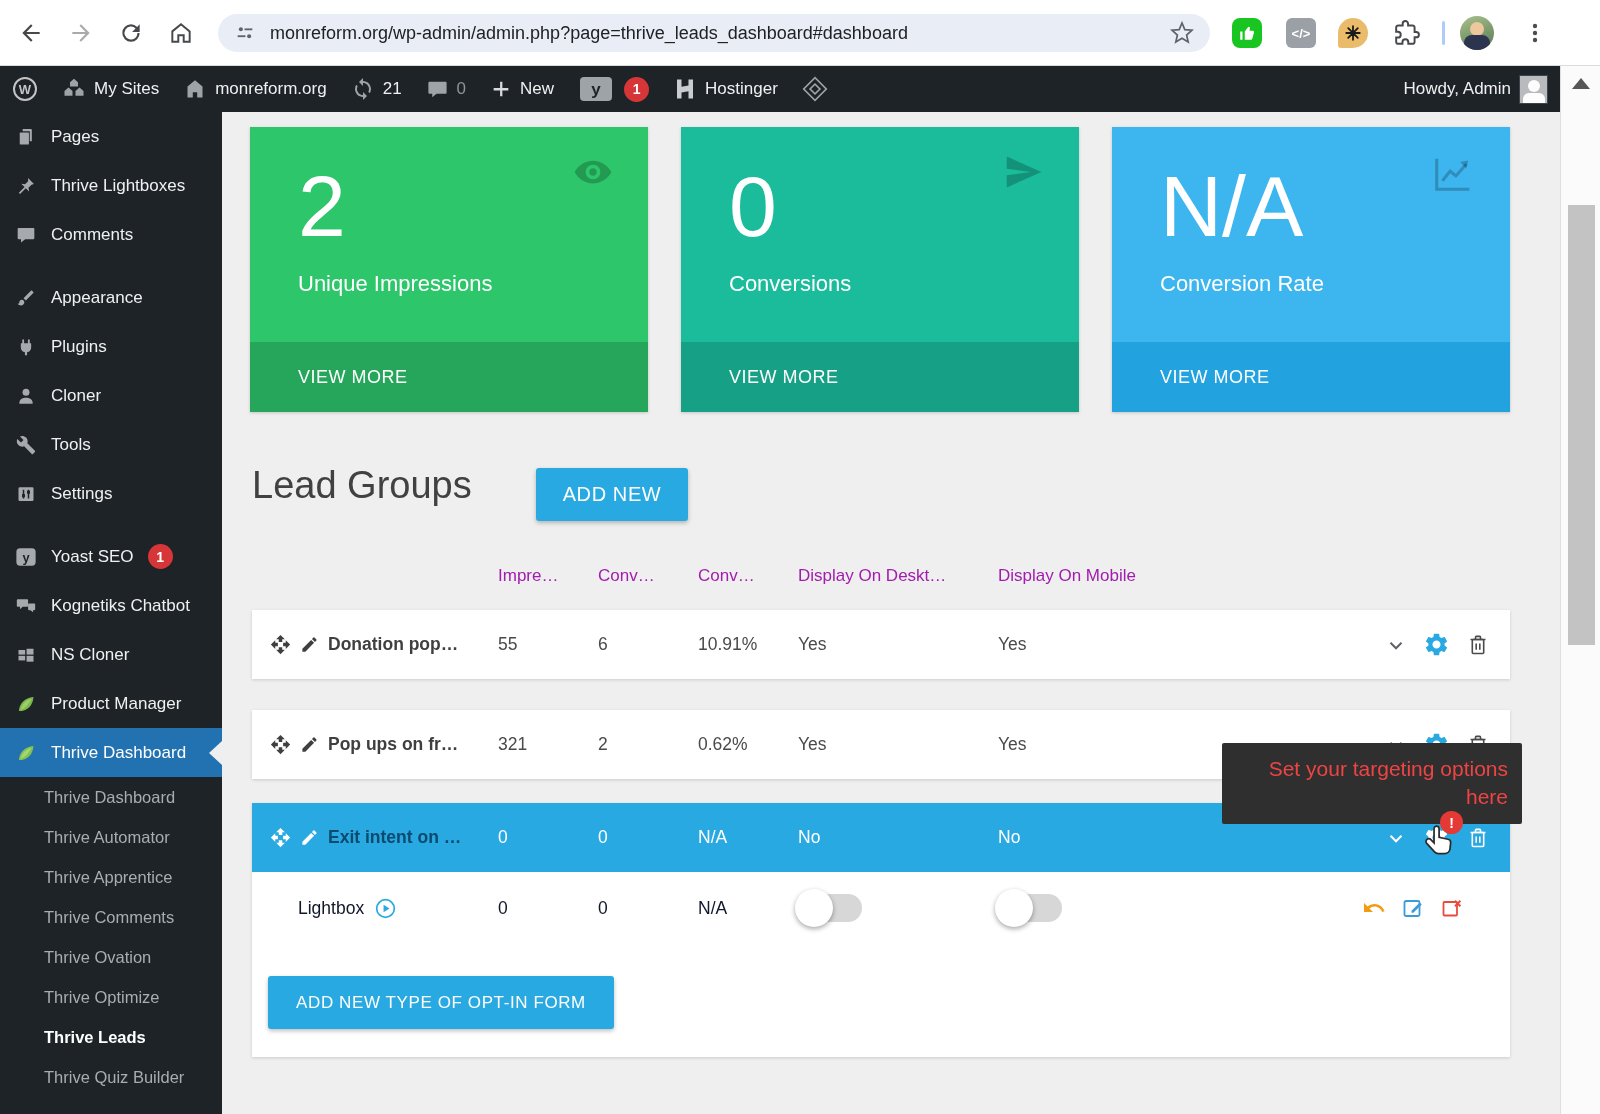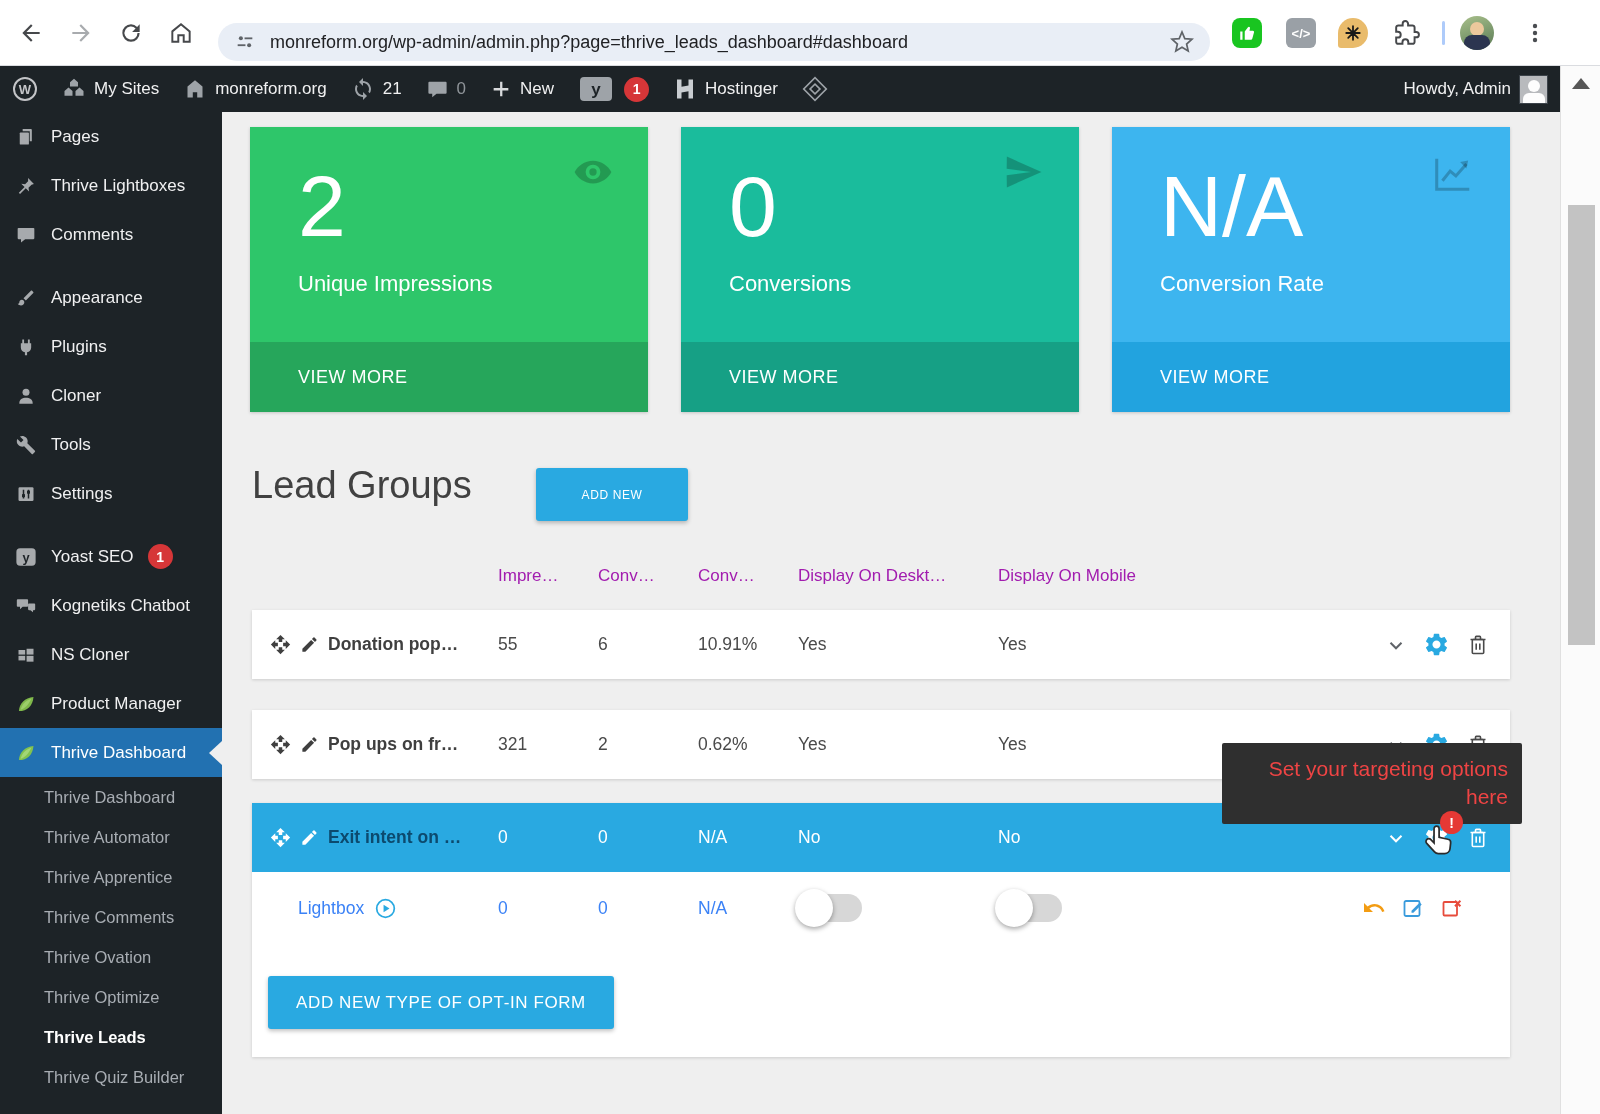--- a/index.html
+++ b/index.html
@@ -3,21 +3,21 @@
 <meta charset="utf-8">
 <style>
   * { margin:0; padding:0; box-sizing:border-box; }
   html,body { width:1600px; height:1114px; overflow:hidden; }
   body { font-family:"Liberation Sans","DejaVu Sans",sans-serif; }
   .screen { position:relative; width:1600px; height:1114px; background:#efefef; overflow:hidden; }
 
   
   .browser { position:absolute; left:0; top:0; width:1600px; height:66px; background:#ffffff; border-bottom:1px solid #dadce0; z-index:100; }
   .nav-ico { position:absolute; top:18px; width:30px; height:30px; display:flex; align-items:center; justify-content:center; cursor:pointer; }
-  .omnibox { position:absolute; left:218px; top:23px; width:992px; height:38px; border-radius:19px; background:#e9eef6; display:flex; align-items:center; padding:0 16px; gap:14px; }
+  .omnibox { position:absolute; left:218px; top:14px; width:992px; height:38px; border-radius:19px; background:#e9eef6; display:flex; align-items:center; padding:0 16px; gap:14px; }
   .url-text { font-size:18px; color:#202124; flex:1; white-space:nowrap; overflow:hidden; }
   .ext-ico { position:absolute; top:16px; width:34px; height:34px; display:flex; align-items:center; justify-content:center; cursor:pointer; }
   .ext-badge-green { width:30px; height:30px; border-radius:8px; background:#19c520; display:flex; align-items:center; justify-content:center; }
   .ext-badge-gray { width:30px; height:30px; border-radius:6px; background:#9aa0a6; display:flex; align-items:center; justify-content:center; color:#fff; font-size:13px; font-weight:bold; }
   .ext-badge-tan { width:30px; height:30px; border-radius:50% 50% 50% 10%; background:#e9bb6b; display:flex; align-items:center; justify-content:center; }
   .profile-divider { position:absolute; left:1442px; top:21px; width:3px; height:24px; background:#aecbfa; border-radius:2px; }
   .avatar-photo { position:absolute; left:1460px; top:16px; width:34px; height:34px; border-radius:50%; background:linear-gradient(160deg,#a9c08b 0%,#77956a 60%,#5d7a55 100%); overflow:hidden; cursor:pointer; }
   .avatar-photo .head { position:absolute; left:10px; top:6px; width:14px; height:14px; border-radius:50%; background:#ecc89c; }
   .avatar-photo .body { position:absolute; left:4px; top:19px; width:26px; height:16px; border-radius:8px 8px 0 0; background:#2c3550; }
   .avatar-photo .collar { position:absolute; left:14px; top:19px; width:6px; height:8px; background:#f4f4f4; clip-path:polygon(0 0,100% 0,50% 100%); }
@@ -48,21 +48,21 @@
 
   .card { position:absolute; top:15px; width:398px; height:285px; box-shadow:0 1px 3px rgba(0,0,0,.18); }
   .card-body { position:relative; height:215px; padding:36px 0 0 48px; color:#fff; }
   .card-value { font-size:86px; font-weight:200; line-height:1.0; }
   .card-label { font-size:22px; margin-top:22px; }
   .card-ico { position:absolute; top:24px; right:34px; color:rgba(0,0,0,.22); }
   .card-footer { height:70px; color:#fff; font-size:18px; letter-spacing:.5px; display:flex; align-items:center; padding-left:48px; cursor:pointer; }
 
   .lg-title { position:absolute; left:30px; top:352px; font-size:38px; color:#414141; }
   .btn-blue { background:#29a9e1; color:#fff; display:flex; align-items:center; justify-content:center; border-radius:3px; box-shadow:0 2px 4px rgba(0,0,0,.25); cursor:pointer; letter-spacing:.6px; }
-  .addnew { position:absolute; left:314px; top:356px; width:152px; height:53px; font-size:12px; }
+  .addnew { position:absolute; left:314px; top:356px; width:152px; height:53px; font-size:20px; }
 
   .lg-grid { display:grid; grid-template-columns:230px 100px 100px 100px 200px 230px 1fr 140px; align-items:center; }
   .lg-header { position:absolute; left:30px; top:450px; width:1258px; height:28px; font-size:17px; color:#a21caf; }
   .lg-header > div { padding-left:16px; white-space:nowrap; }
 
   .g-row { height:69px; background:#fff; font-size:17.5px; color:#4a4a4a; }
   .row-card { position:absolute; left:30px; width:1258px; box-shadow:0 1px 3px rgba(0,0,0,.15); }
   .cell { padding-left:16px; }
   .name-cell { display:flex; align-items:center; gap:9px; padding-left:18px; font-weight:bold; color:#3f3f3f; white-space:nowrap; }
   .actions { display:flex; justify-content:flex-end; align-items:center; gap:16px; padding-right:20px; }
@@ -71,21 +71,21 @@
   .ico-gear { color:#29a9e1; }
   .ico-trash { color:#4a4a4a; }
   .ico-move, .ico-pencil { color:#3f3f3f; cursor:pointer; display:flex; }
 
   .row-blue { background:#29a9e1; color:#fff; }
   .row-blue .name-cell { color:#0c4a6e; }
   .row-blue .ico-chevron, .row-blue .ico-gear, .row-blue .ico-trash, .row-blue .ico-move, .row-blue .ico-pencil { color:#fff; }
 
   .group3 { position:absolute; left:30px; top:691px; width:1258px; box-shadow:0 1px 3px rgba(0,0,0,.15); }
   .panel { position:relative; height:185px; background:#fff; }
-  .subrow { height:62px; padding-top:10px; font-size:17.5px; color:#3b82f6; }
+  .subrow { height:62px; padding-top:10px; font-size:17.5px; color:#0f172a; }
   .subname { display:flex; align-items:center; gap:10px; padding-left:46px; white-space:nowrap; }
   .sub-actions { display:flex; justify-content:flex-end; align-items:center; gap:15px; padding-right:46px; }
   .panel-btn { position:absolute; left:16px; top:104px; width:346px; height:53px; font-size:17px; }
 
   .toggle { width:64px; height:28px; background:#d7d7d7; border-radius:14px; position:relative; margin-left:16px; cursor:pointer; }
   .toggle .knob { position:absolute; left:-3px; top:-5px; width:38px; height:38px; background:#fff; border-radius:50%; box-shadow:0 2px 5px rgba(0,0,0,.35); }
 
   .gear-wrap { position:relative; }
   .alert-badge { position:absolute; top:-13px; right:-13px; width:23px; height:23px; border-radius:50%; background:#e53935; color:#fff; font-size:14px; font-weight:bold; display:flex; align-items:center; justify-content:center; z-index:45; }
 

